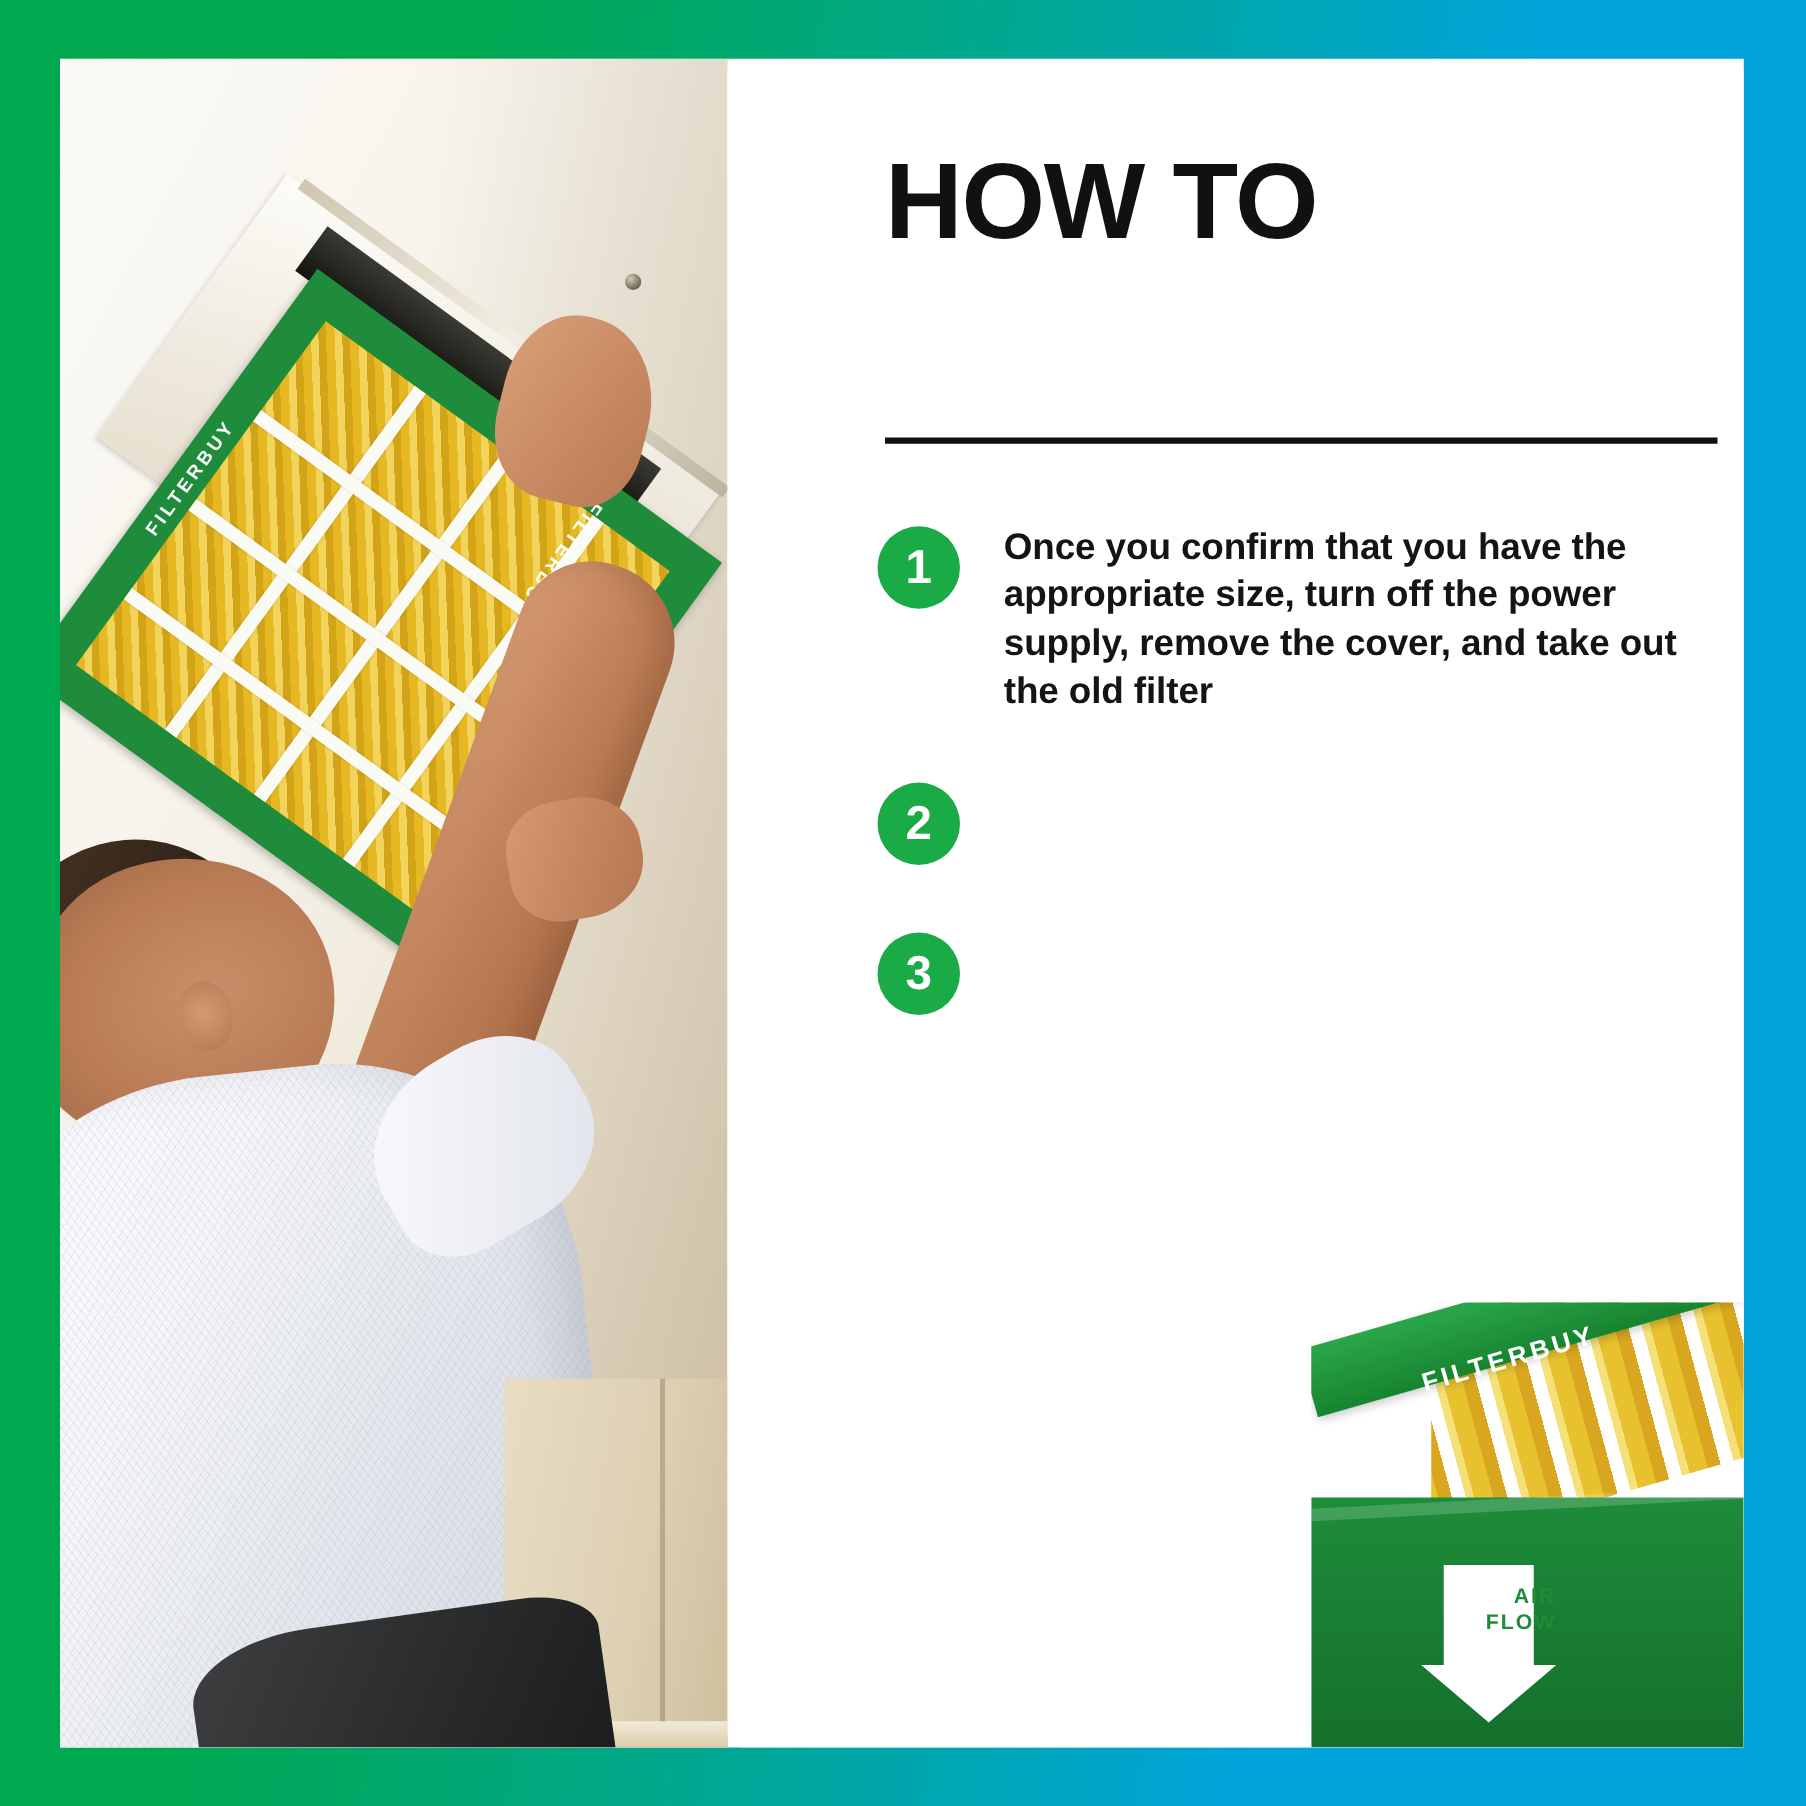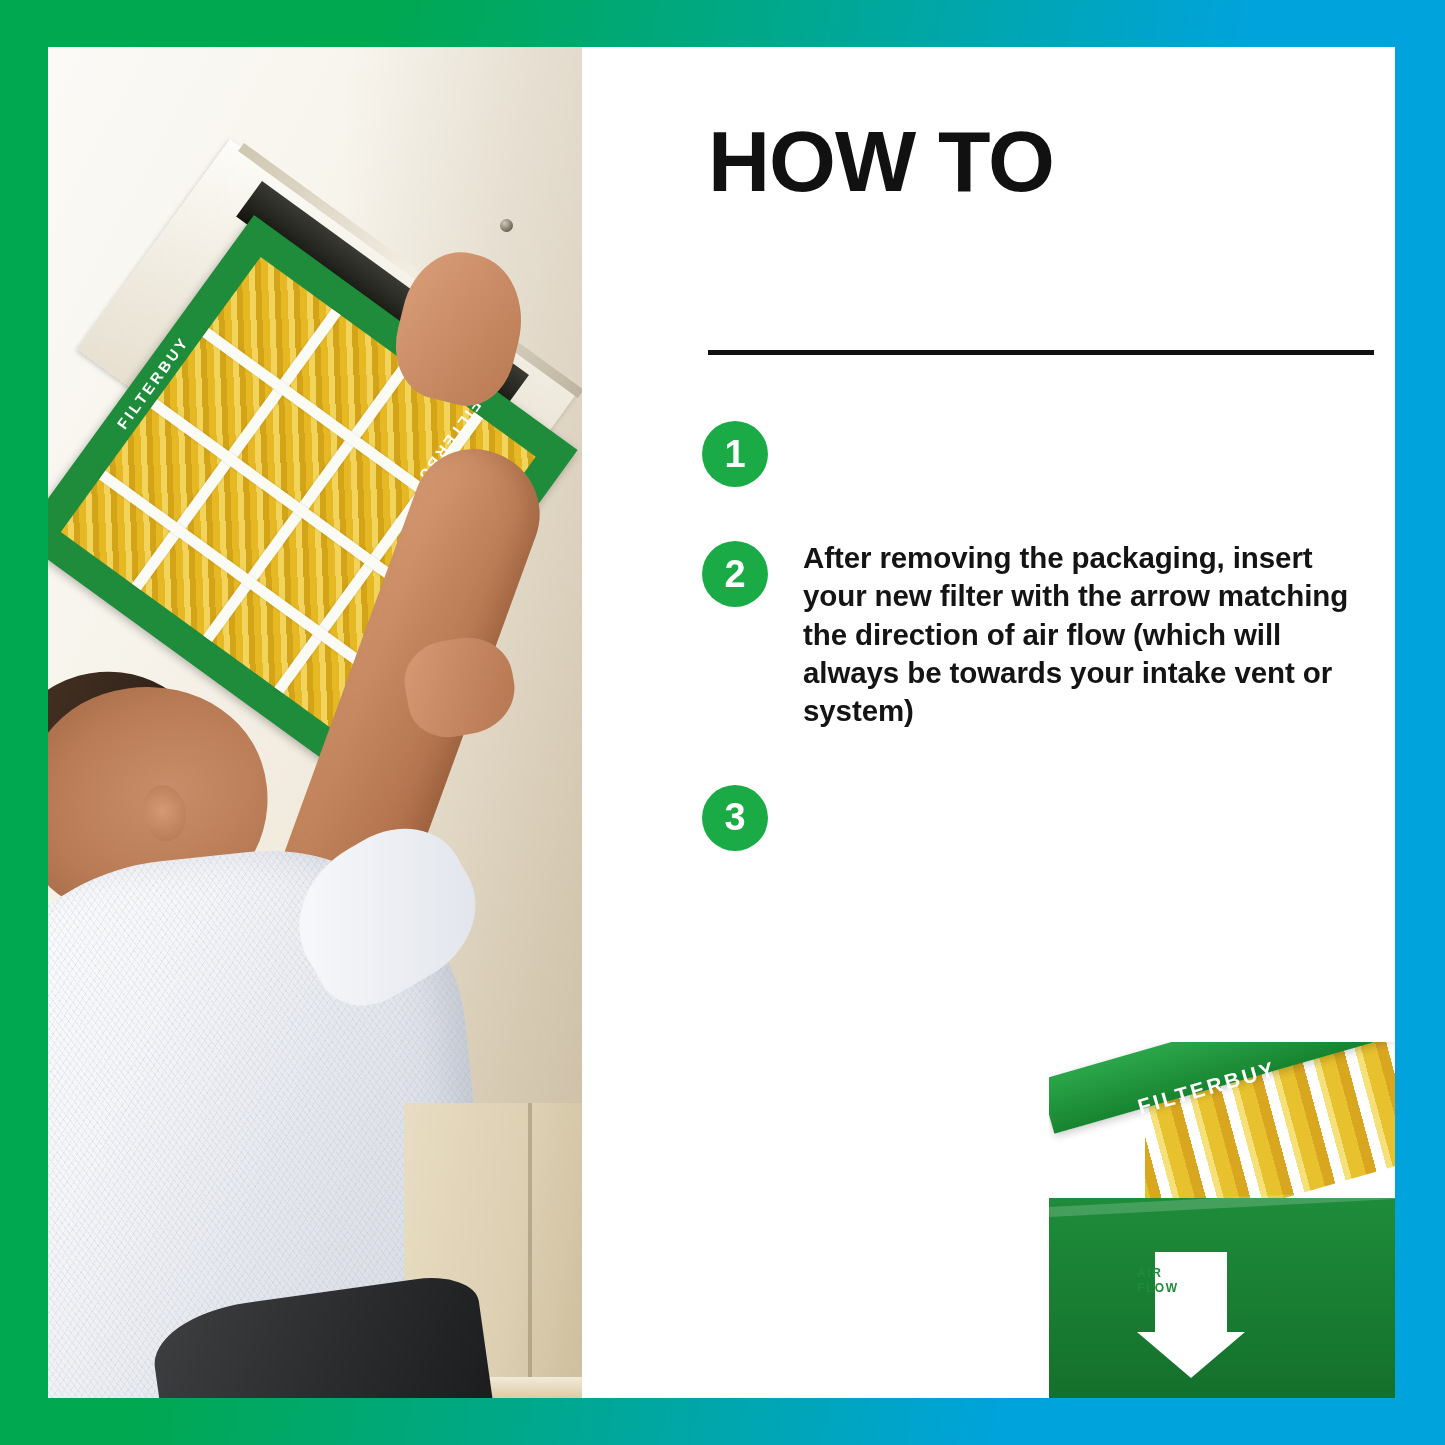--- a/index.html
+++ b/index.html
@@ -357,23 +357,23 @@
     left: 0; top: 80px;
     width: 0; height: 0;
     border-left: 54px solid transparent;
     border-right: 54px solid transparent;
     border-top: 46px solid #ffffff;
   }
   #airflow .arrow-label {
     position: absolute;
     left: 0; top: 14px;
     width: 108px;
-    text-align: left;
+    text-align: right;
     color: #1E8C3A;
-    font-size: 12px;
+    font-size: 17px;
     font-weight: bold;
     line-height: 1.25;
     letter-spacing: 1.6px;
   }
 </style>
 </head>
 <body>
 
 <div id="page">
 
@@ -424,25 +424,25 @@
       <div id="title">
         <div>HOW TO</div>
       </div>
 
       <div id="divider"></div>
 
       <div id="steps">
 
         <div class="step">
           <div class="step-badge">1</div>
+          <div class="step-text">Once you confirm that you have the appropriate size, turn off the power supply, remove the cover, and take out the old filter</div>
         </div>
 
         <div class="step">
           <div class="step-badge">2</div>
-          <div class="step-text">After removing the packaging, insert your new filter with the arrow matching the direction of air flow (which will always be towards your intake vent or system)</div>
         </div>
 
         <div class="step">
           <div class="step-badge">3</div>
         </div>
 
       </div>
 
       <div id="product">
         <div class="prod-pleats"></div>

